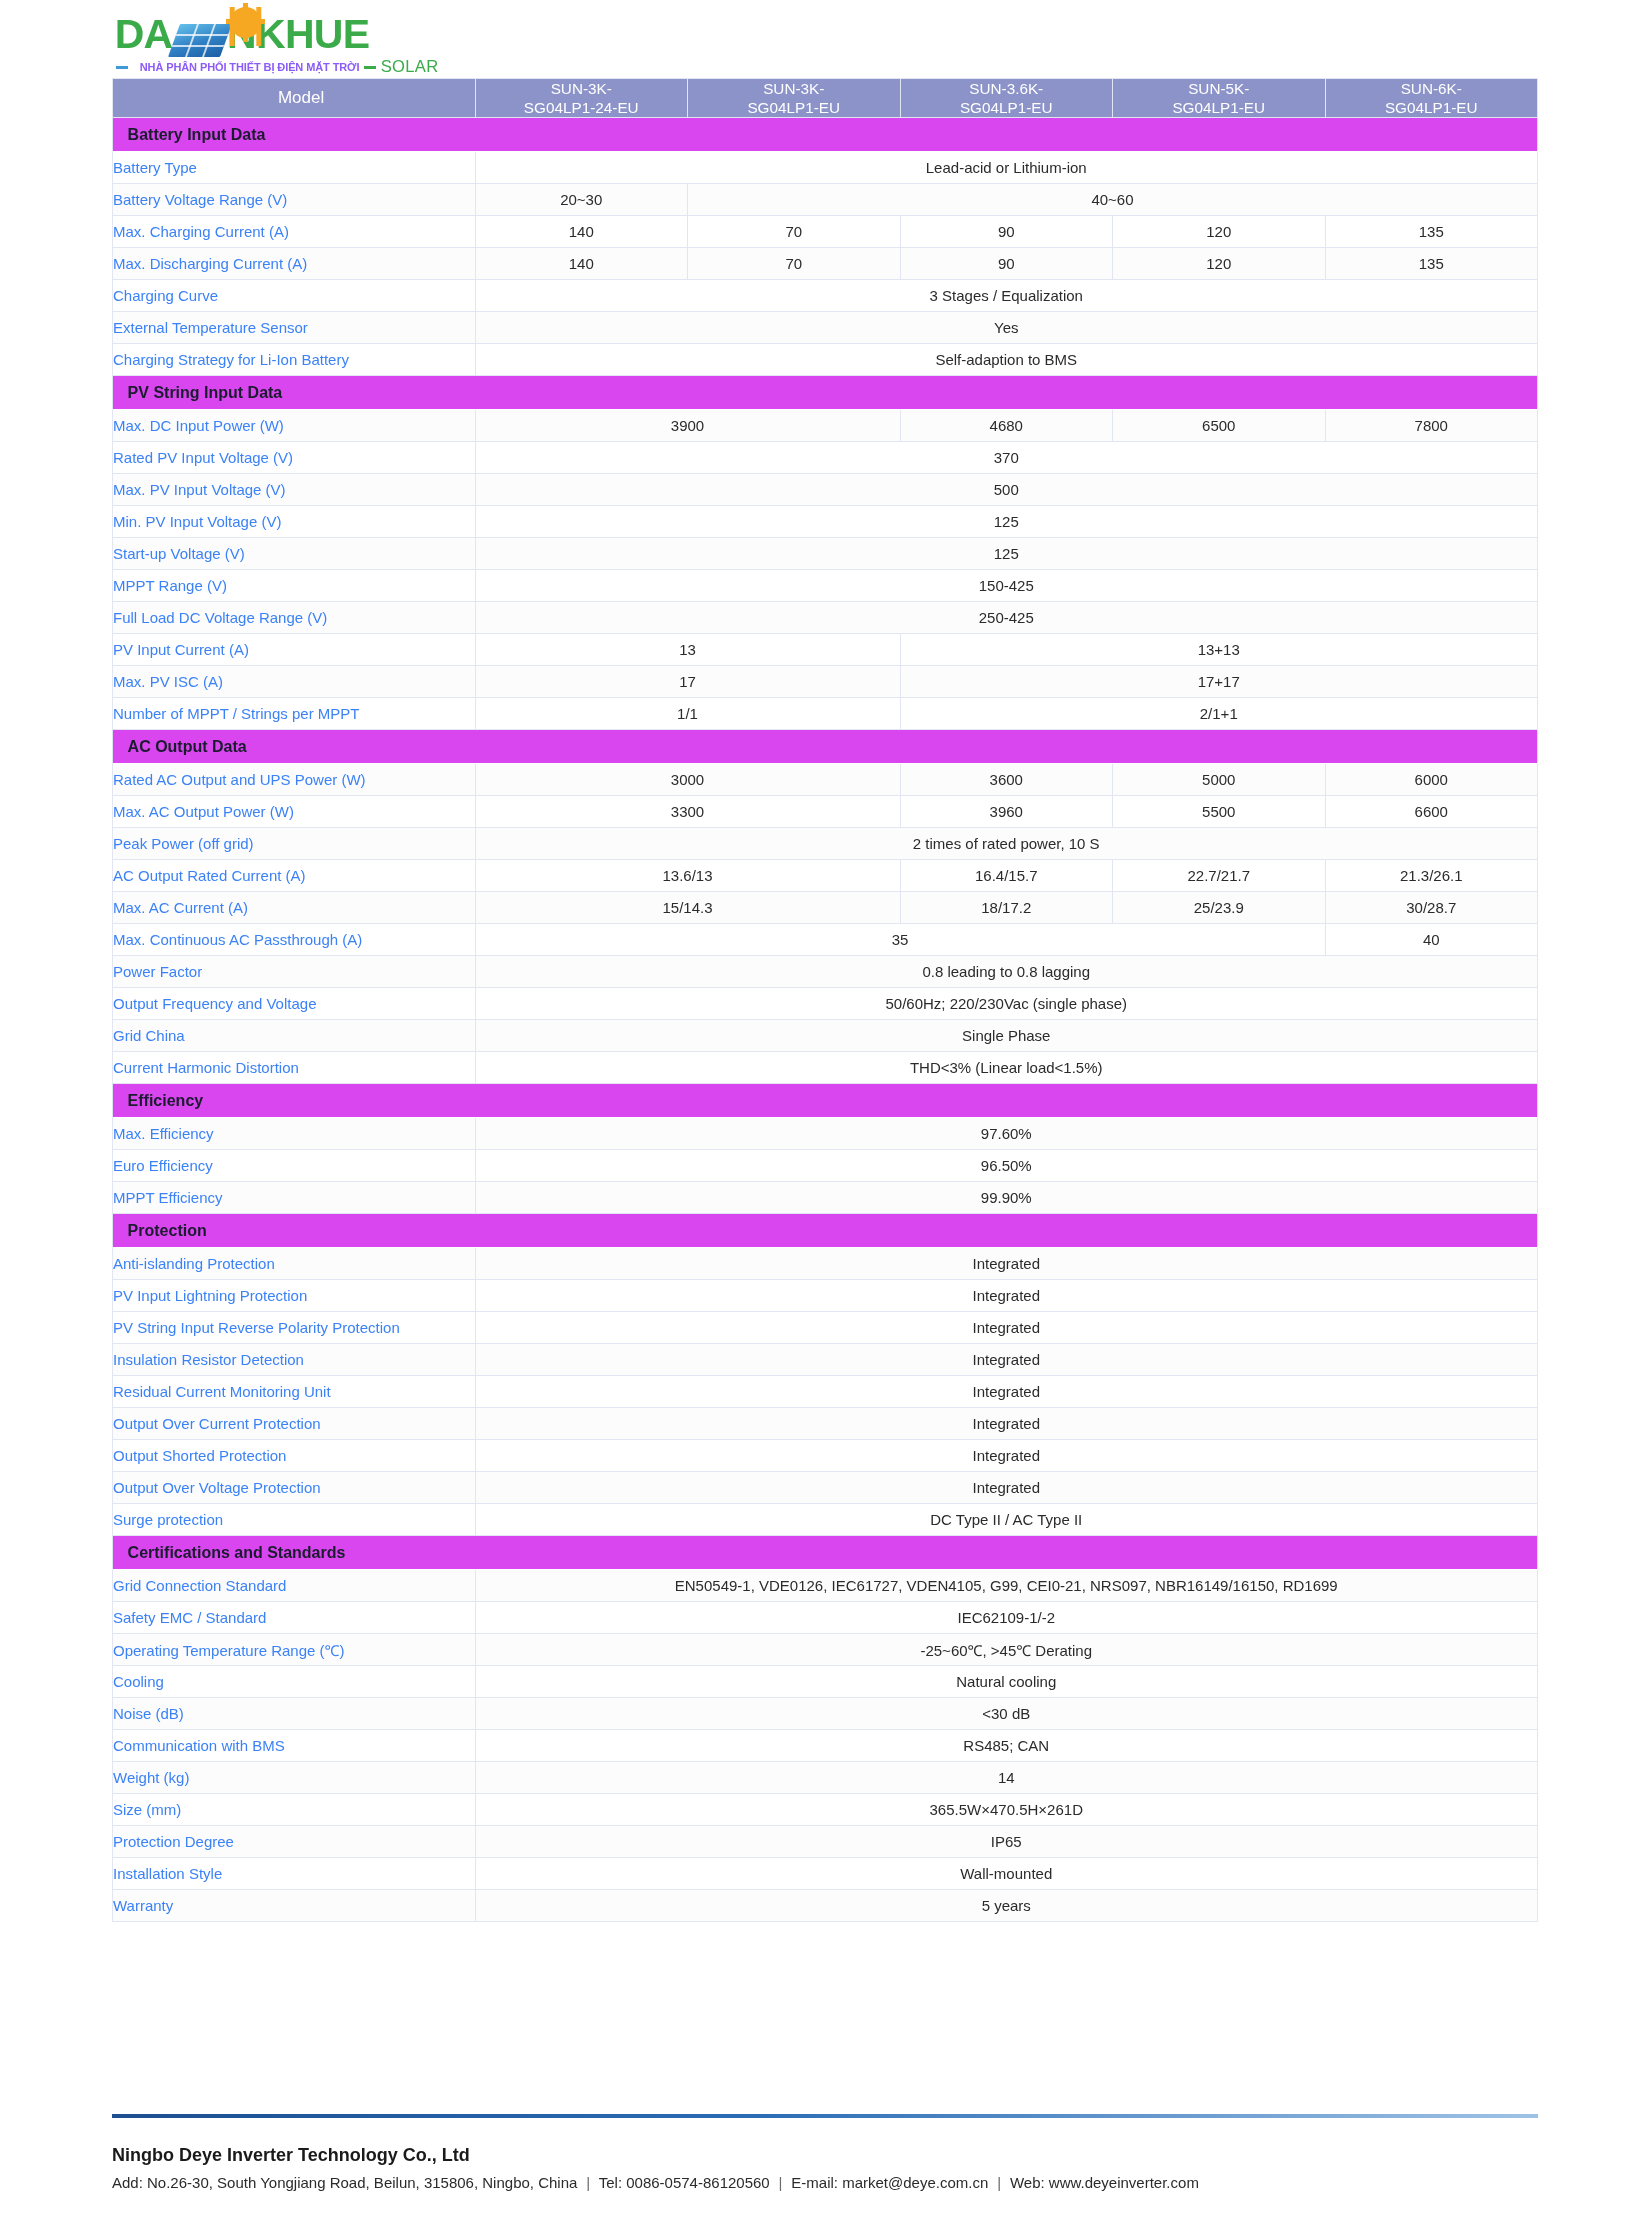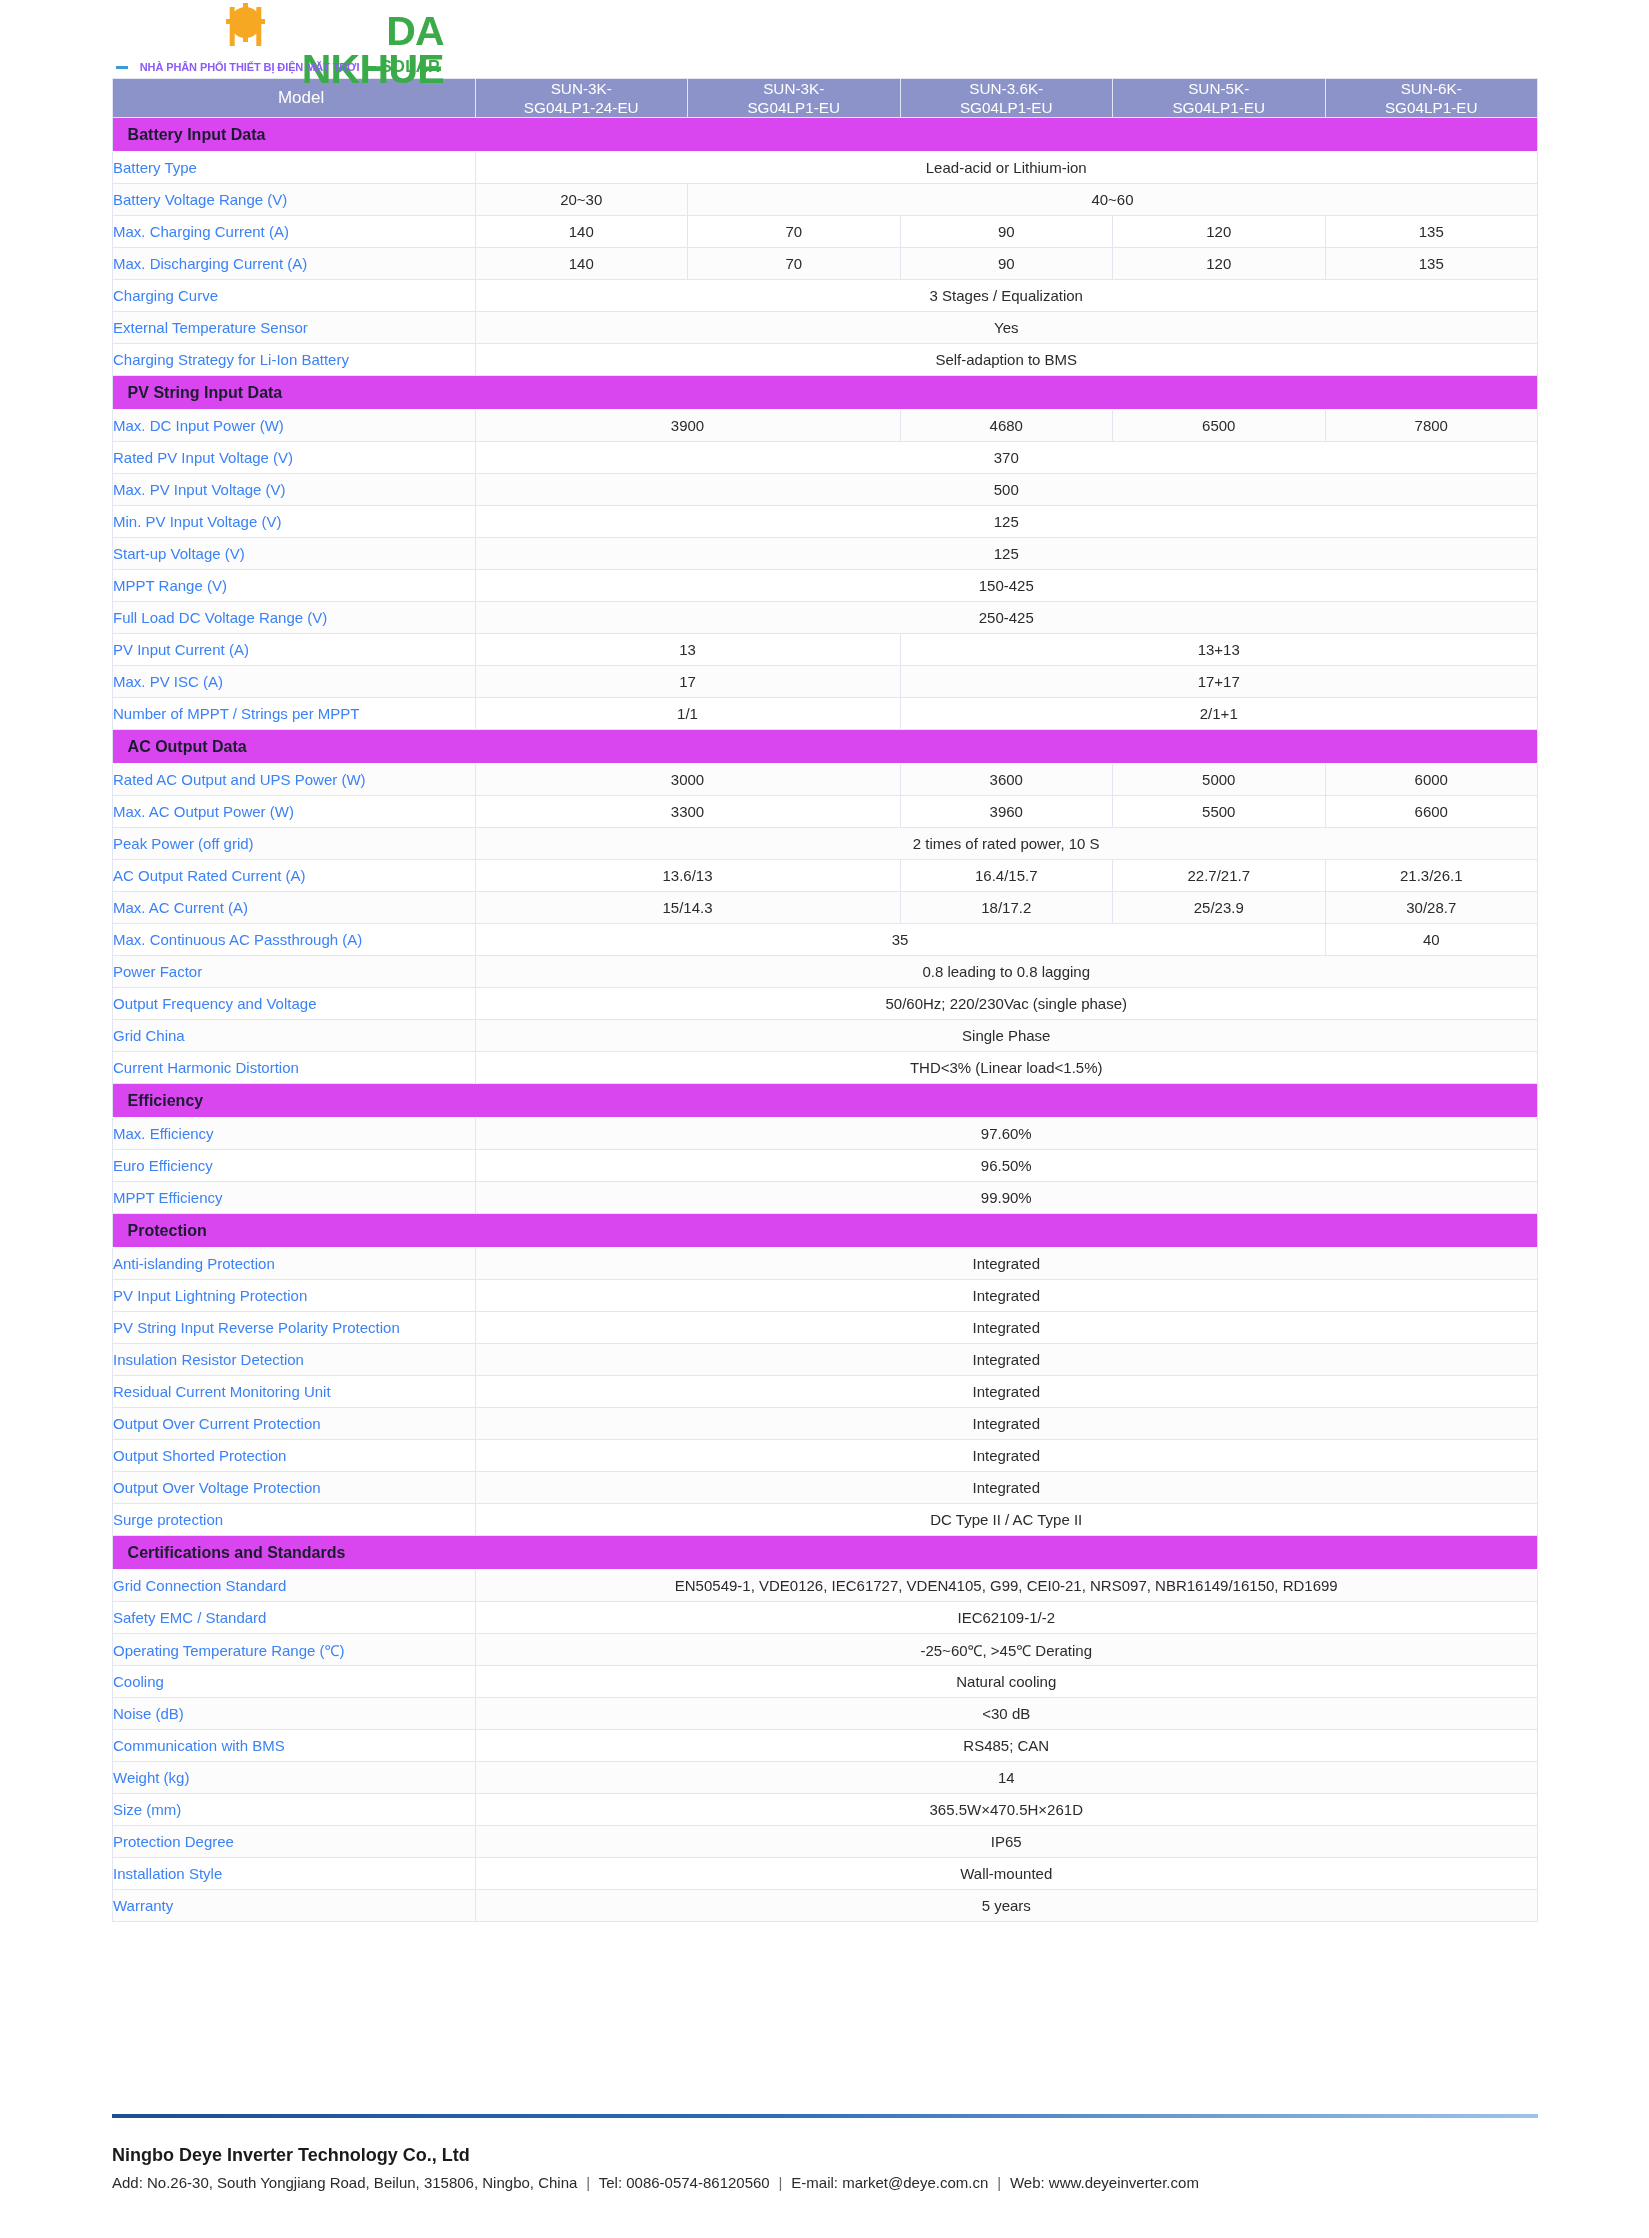--- a/index.html
+++ b/index.html
@@ -32,21 +32,20 @@
   .logo-top {
     font-size: 41px;
     font-weight: bold;
     letter-spacing: -0.7px;
     line-height: 1;
     color: #3bab4a;
     display: flex;
     align-items: flex-end;
     height: 44px;
     padding-left: 2.7px;
-    flex-direction: column;
   }
   .logo-da { color: #3bab4a; }
   .logo-panel {
     display: inline-block;
     width: 52px; height: 33px;
     margin: 0 1.3px -2.7px 1.3px;
     position: relative;
     transform: skewX(-20deg);
     background: linear-gradient(160deg,#63c0ea 0%, #2f7fc4 55%, #1d5fa4 100%);
     border-radius: 1.3px;
@@ -95,21 +94,21 @@
   .logo-tagline {
     font-size: 11px;
     font-weight: bold;
     color: #8b5cf6;
     letter-spacing: -0.1px;
     white-space: nowrap;
     margin-left: 7px;
   }
   .logo-solar {
     font-size: 16.6px;
-    font-weight: bold;
+    font-weight: normal;
     color: #3bab4a;
     letter-spacing: 0.3px;
   }
 
   
   table.spec {
     width: 100%;
     border-collapse: collapse;
     table-layout: fixed;
     font-size: 15px;

